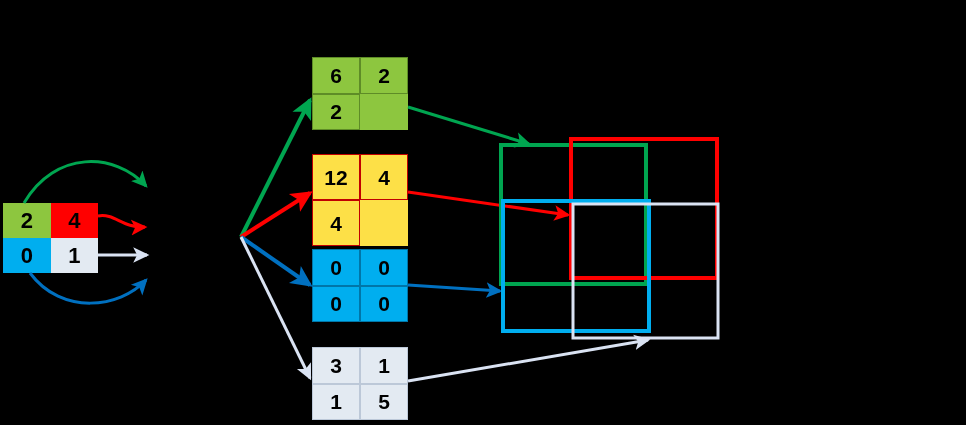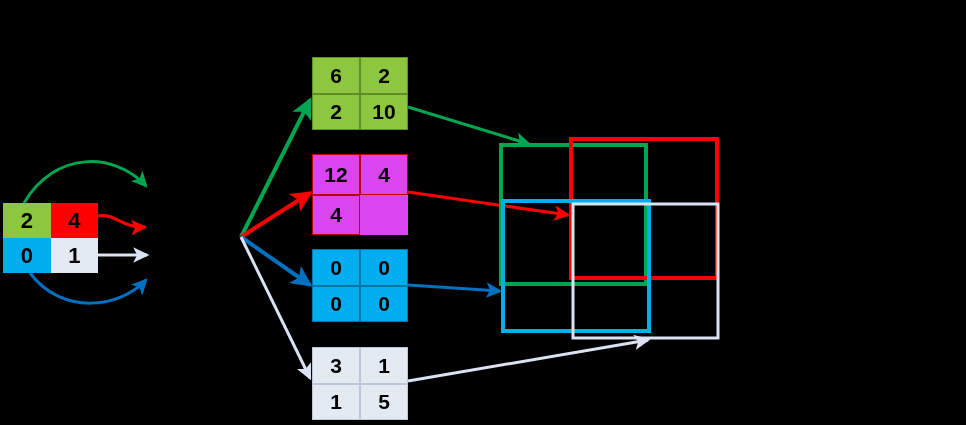--- a/index.html
+++ b/index.html
@@ -37,21 +37,21 @@
   #src-matrix { left: 3px; top: 203px; width: 95px; height: 70px; }
   #src-matrix .cell { font-size: 22px; }
   #src-c00 { background: #8DC63F; }
   #src-c01 { background: #FF0000; }
   #src-c10 { background: #00AEEF; }
   #src-c11 { background: #E3EAF2; }
 
   
   #green-matrix { left: 312px; top: 57px; width: 96px; height: 73px; background: #8DC63F; }
   #green-matrix .cell { border: 1px solid #5E8C27; }
-  #red-matrix   { left: 312px; top: 154px; width: 96px; height: 81px; background: #d946ef; }
+  #red-matrix   { left: 312px; top: 154px; width: 96px; height: 92px; background: #fde047; }
   #red-matrix .cell { border: 1px solid #C10000; }
   #blue-matrix  { left: 312px; top: 249px; width: 96px; height: 73px; background: #00AEEF; }
   #blue-matrix .cell { border: 1px solid #0076A8; }
   #white-matrix { left: 312px; top: 347px; width: 96px; height: 73px; background: #E3EAF2; }
   #white-matrix .cell { border: 1px solid #BCC8D8; }
 
   svg.overlay {
     position: absolute;
     left: 0; top: 0;
     width: 966px;
@@ -68,21 +68,20 @@
     <div class="cell" id="src-c00">2</div>
     <div class="cell" id="src-c01">4</div>
     <div class="cell" id="src-c10">0</div>
     <div class="cell" id="src-c11">1</div>
   </div>
 
   <div class="matrix" id="green-matrix">
     <div class="cell">6</div>
     <div class="cell">2</div>
     <div class="cell">2</div>
-    <div class="cell">10</div>
   </div>
 
   <div class="matrix" id="red-matrix">
     <div class="cell">12</div>
     <div class="cell">4</div>
     <div class="cell">4</div>
   </div>
 
   <div class="matrix" id="blue-matrix">
     <div class="cell">0</div>

